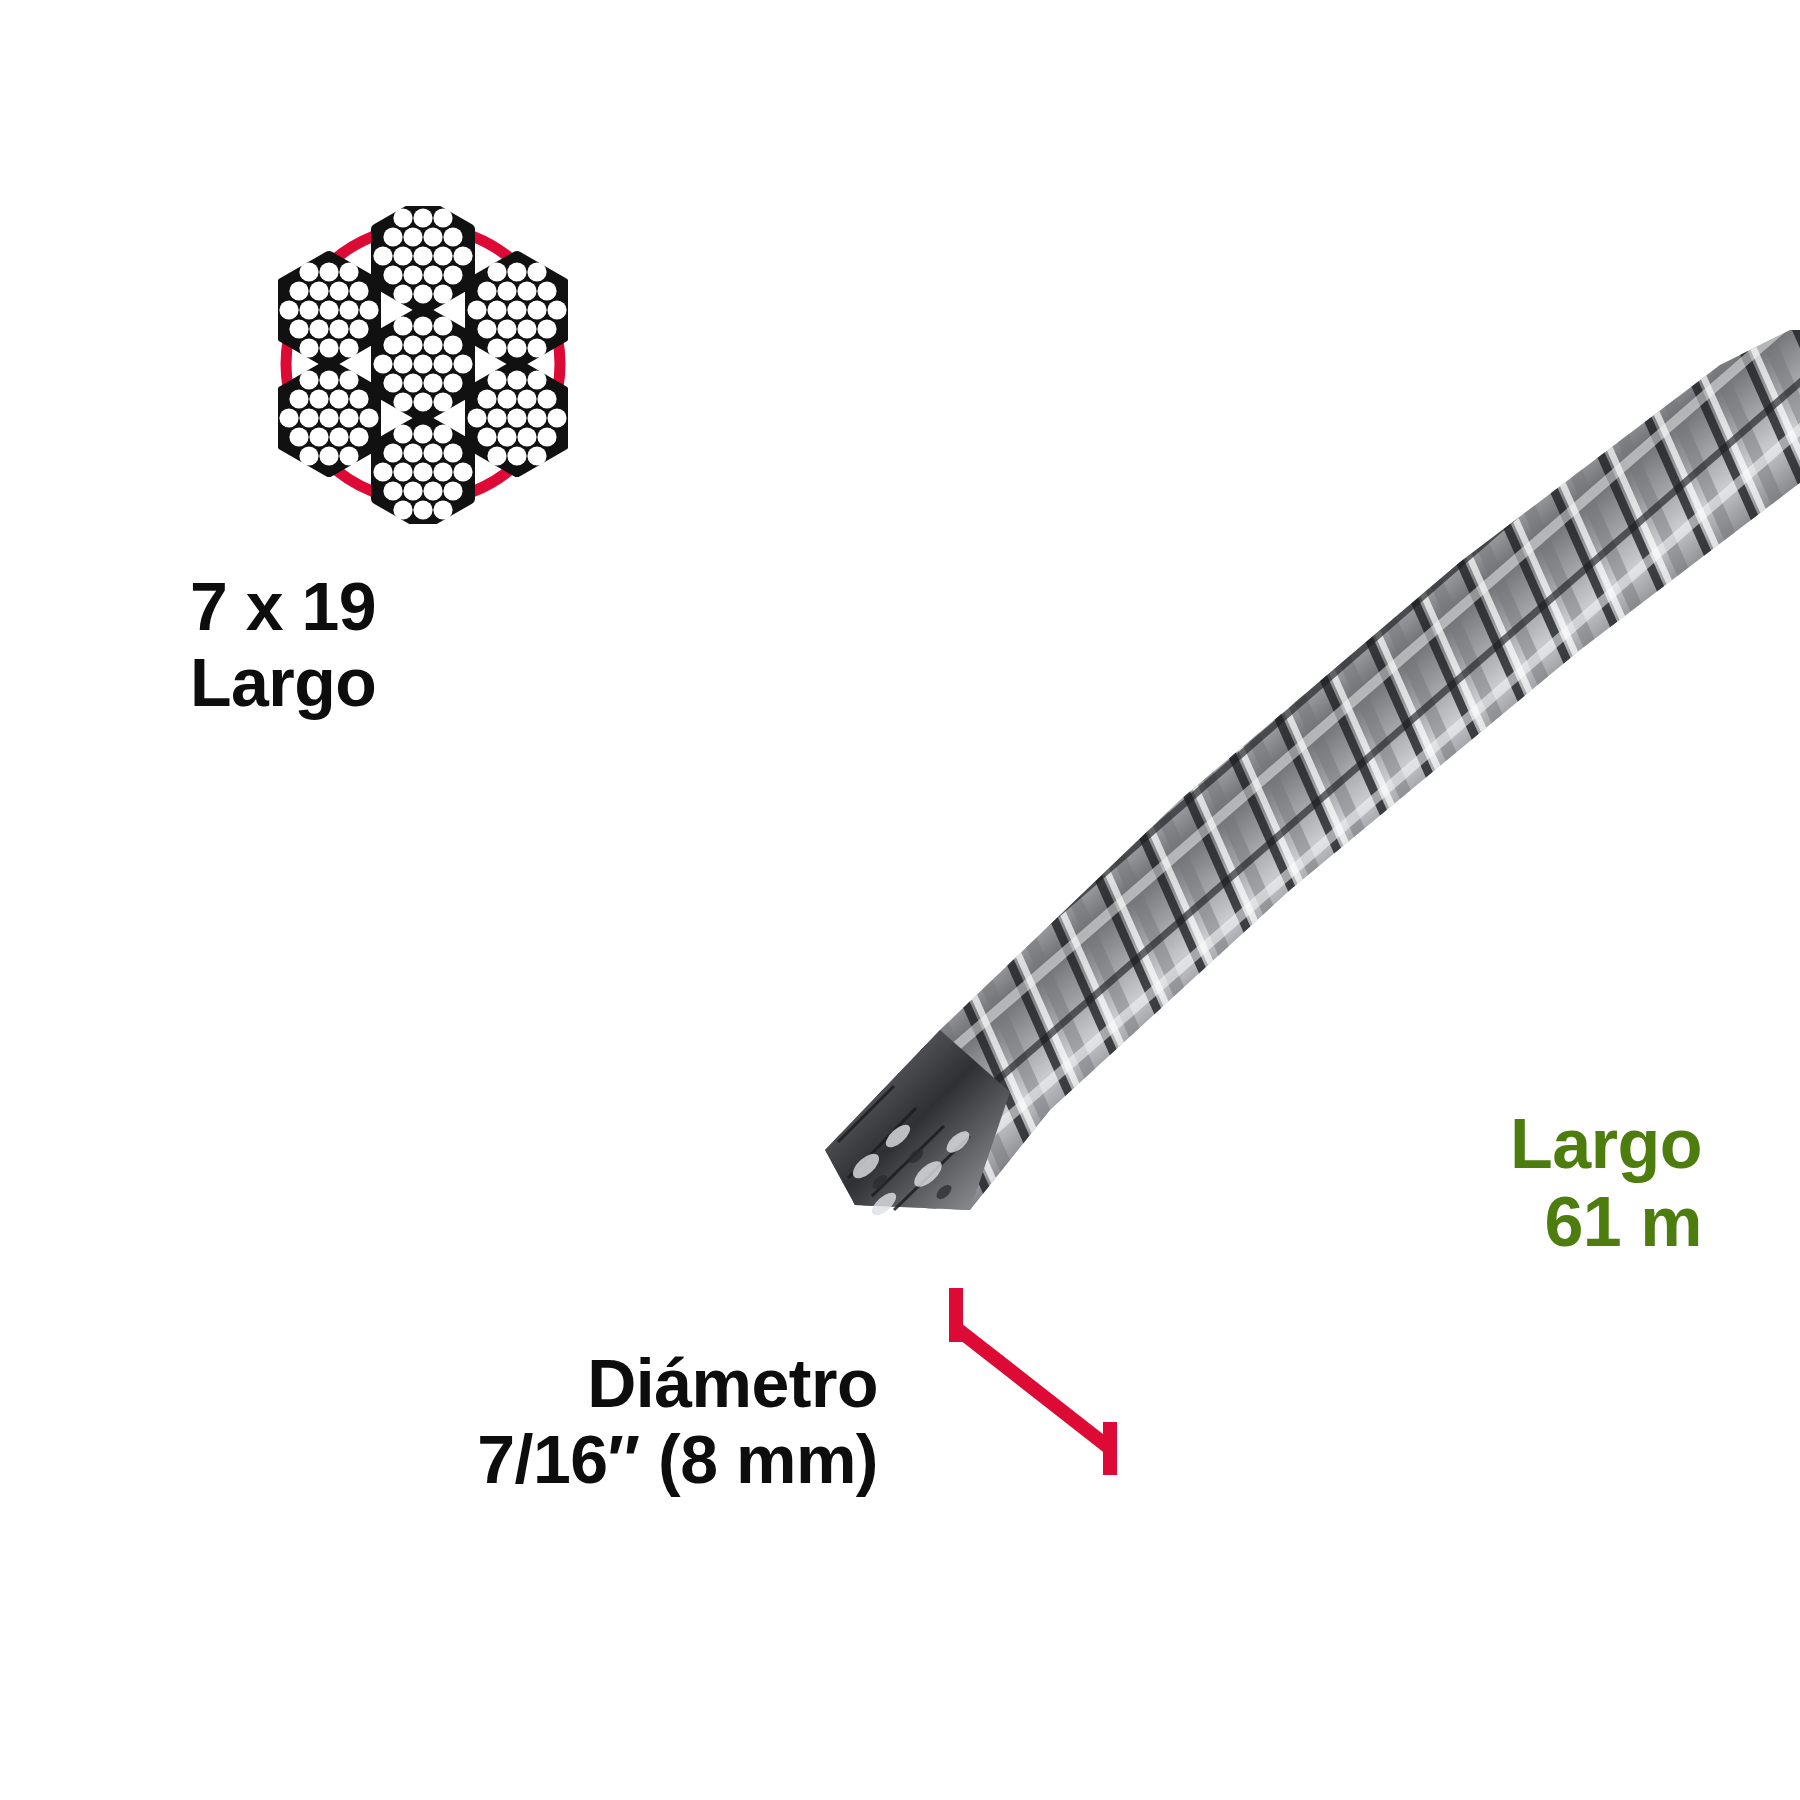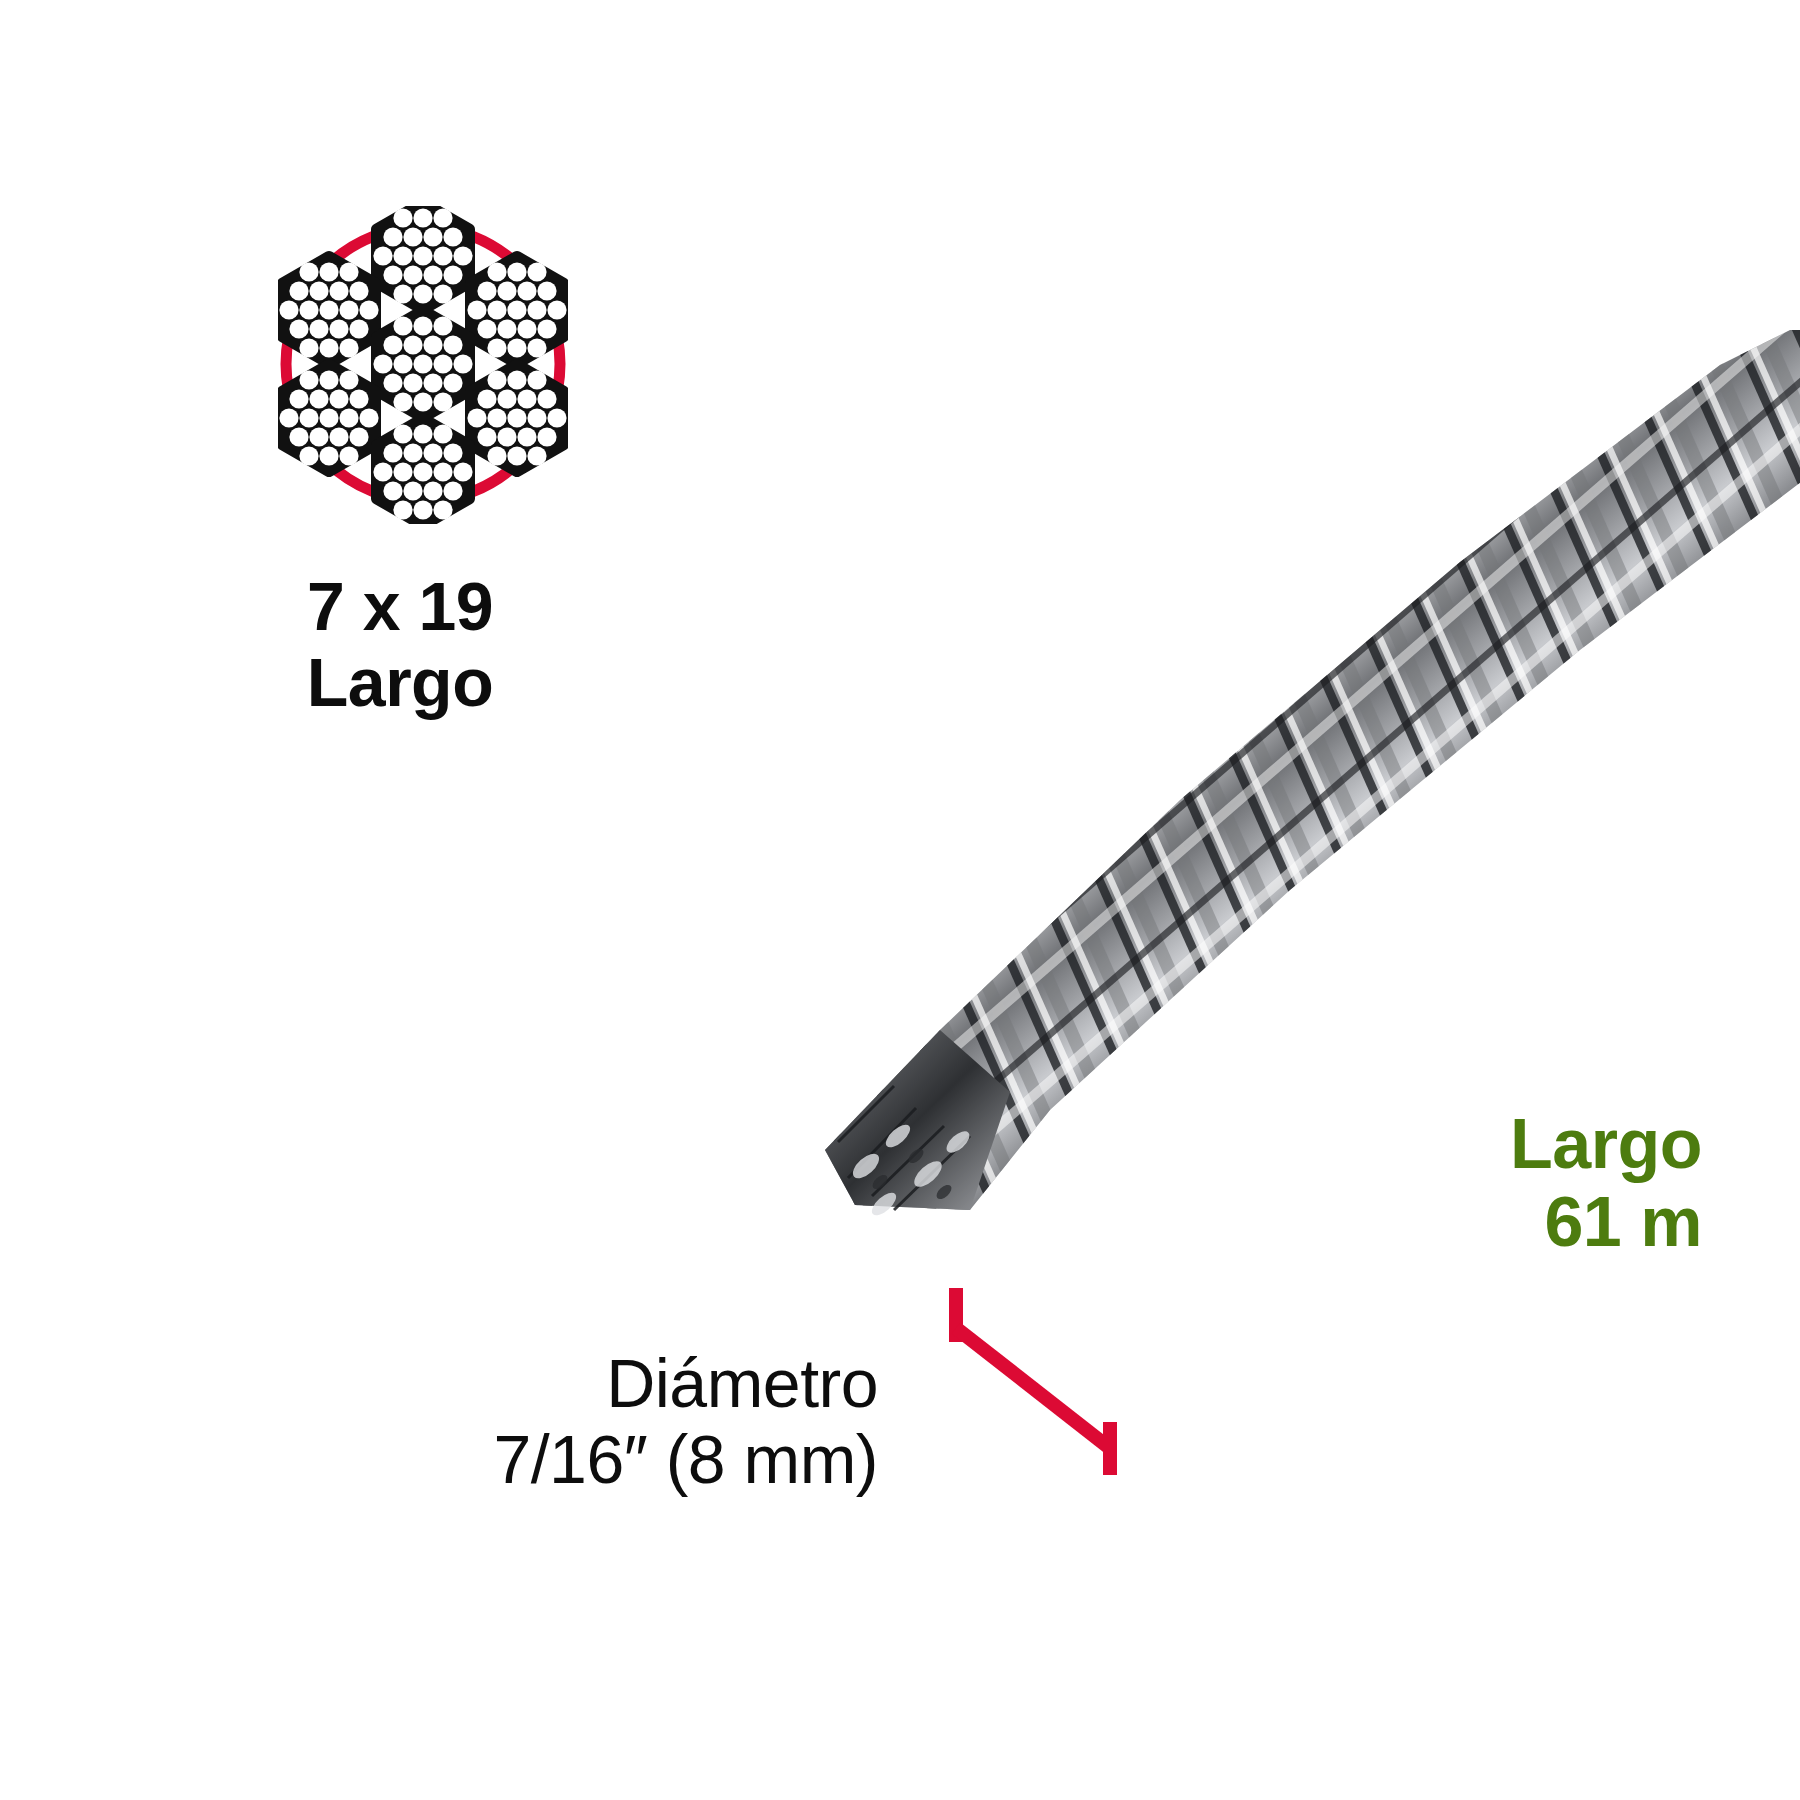--- a/index.html
+++ b/index.html
@@ -26,21 +26,20 @@
     height: 318px;
   }
   #cross-section svg { display: block; width: 100%; height: 100%; }
 
   
   #construction-caption {
     position: absolute;
     left: 190px;
     top: 568px;
     width: 420px;
-    text-align: center;
     color: #0d0d0d;
     font-weight: bold;
     line-height: 1.12;
     letter-spacing: -0.5px;
   }
   #construction-caption .line1 { font-size: 68px; display: block; }
   #construction-caption .line2 { font-size: 68px; display: block; }
 
   
   #cable-photo {
@@ -69,21 +68,21 @@
   #length-callout .line2 { font-size: 70px; display: block; }
 
   
   #diameter-callout {
     position: absolute;
     left: 330px;
     top: 1345px;
     width: 548px;
     text-align: right;
     color: #0d0d0d;
-    font-weight: normal;
+    font-weight: bold;
     line-height: 1.12;
     letter-spacing: -0.5px;
   }
   #diameter-callout .line1 { font-size: 68px; display: block; }
   #diameter-callout .line2 { font-size: 68px; display: block; }
 
   
   #dimension-leader {
     position: absolute;
     left: 920px;

